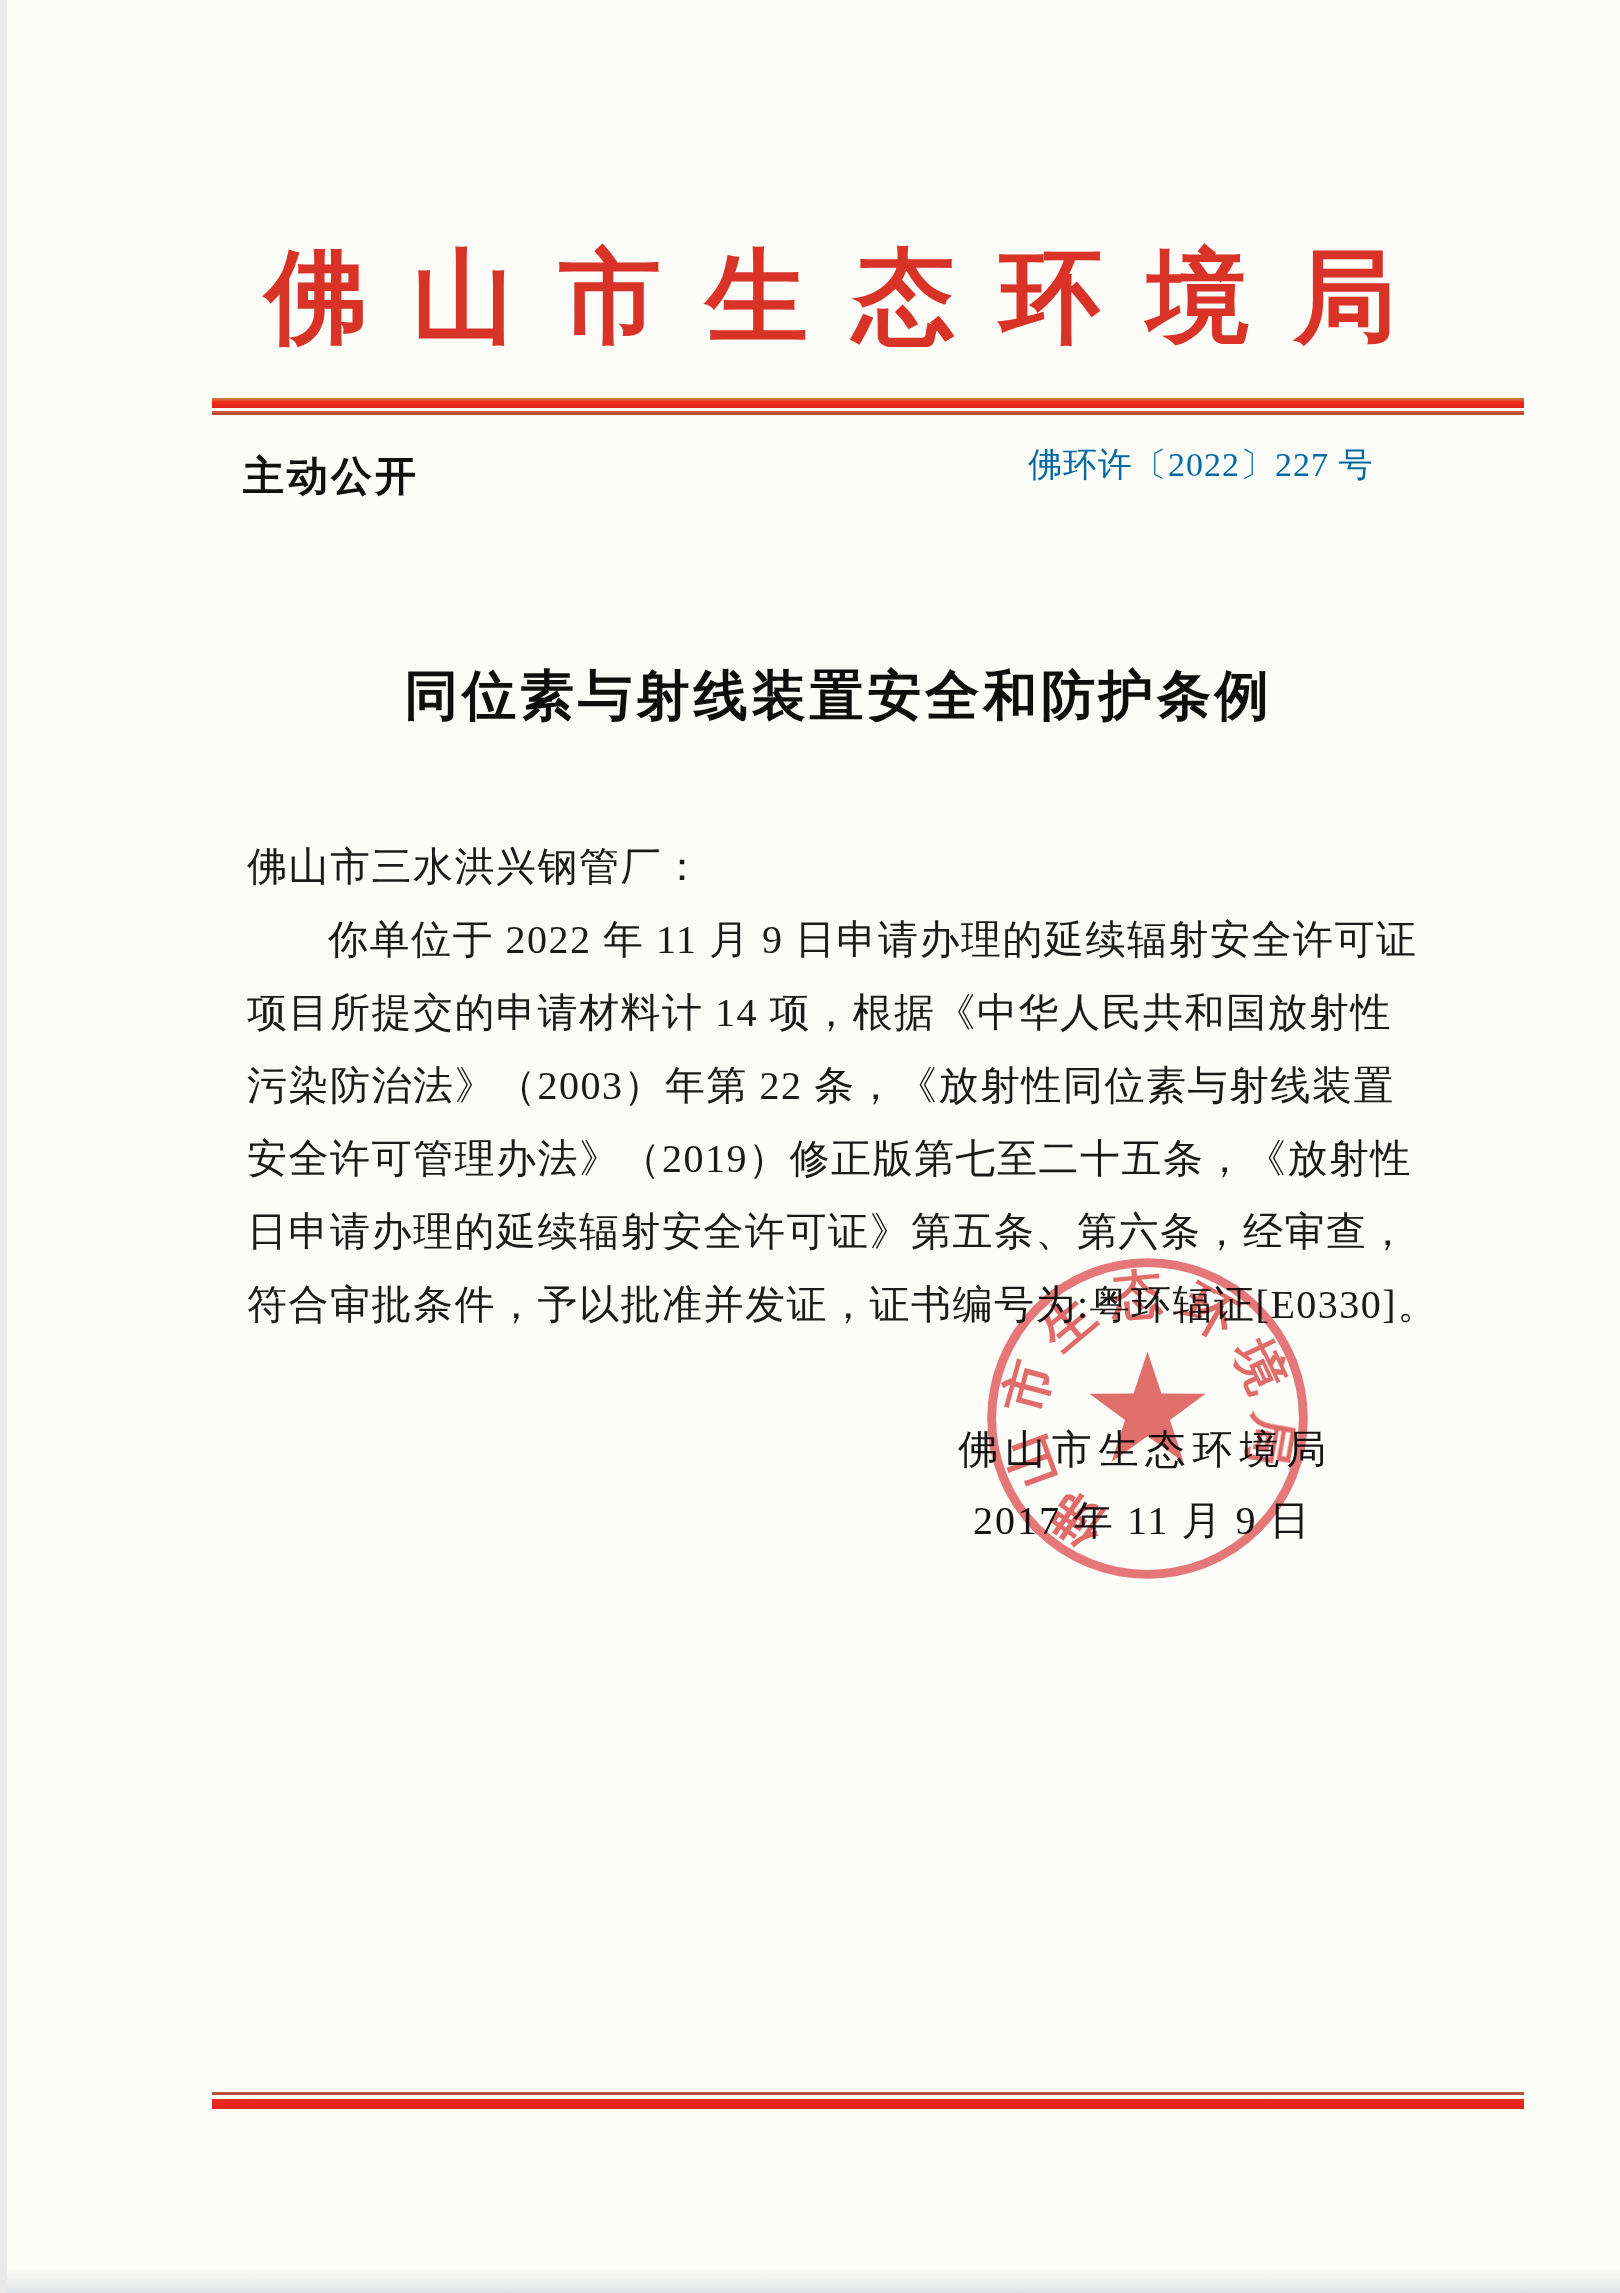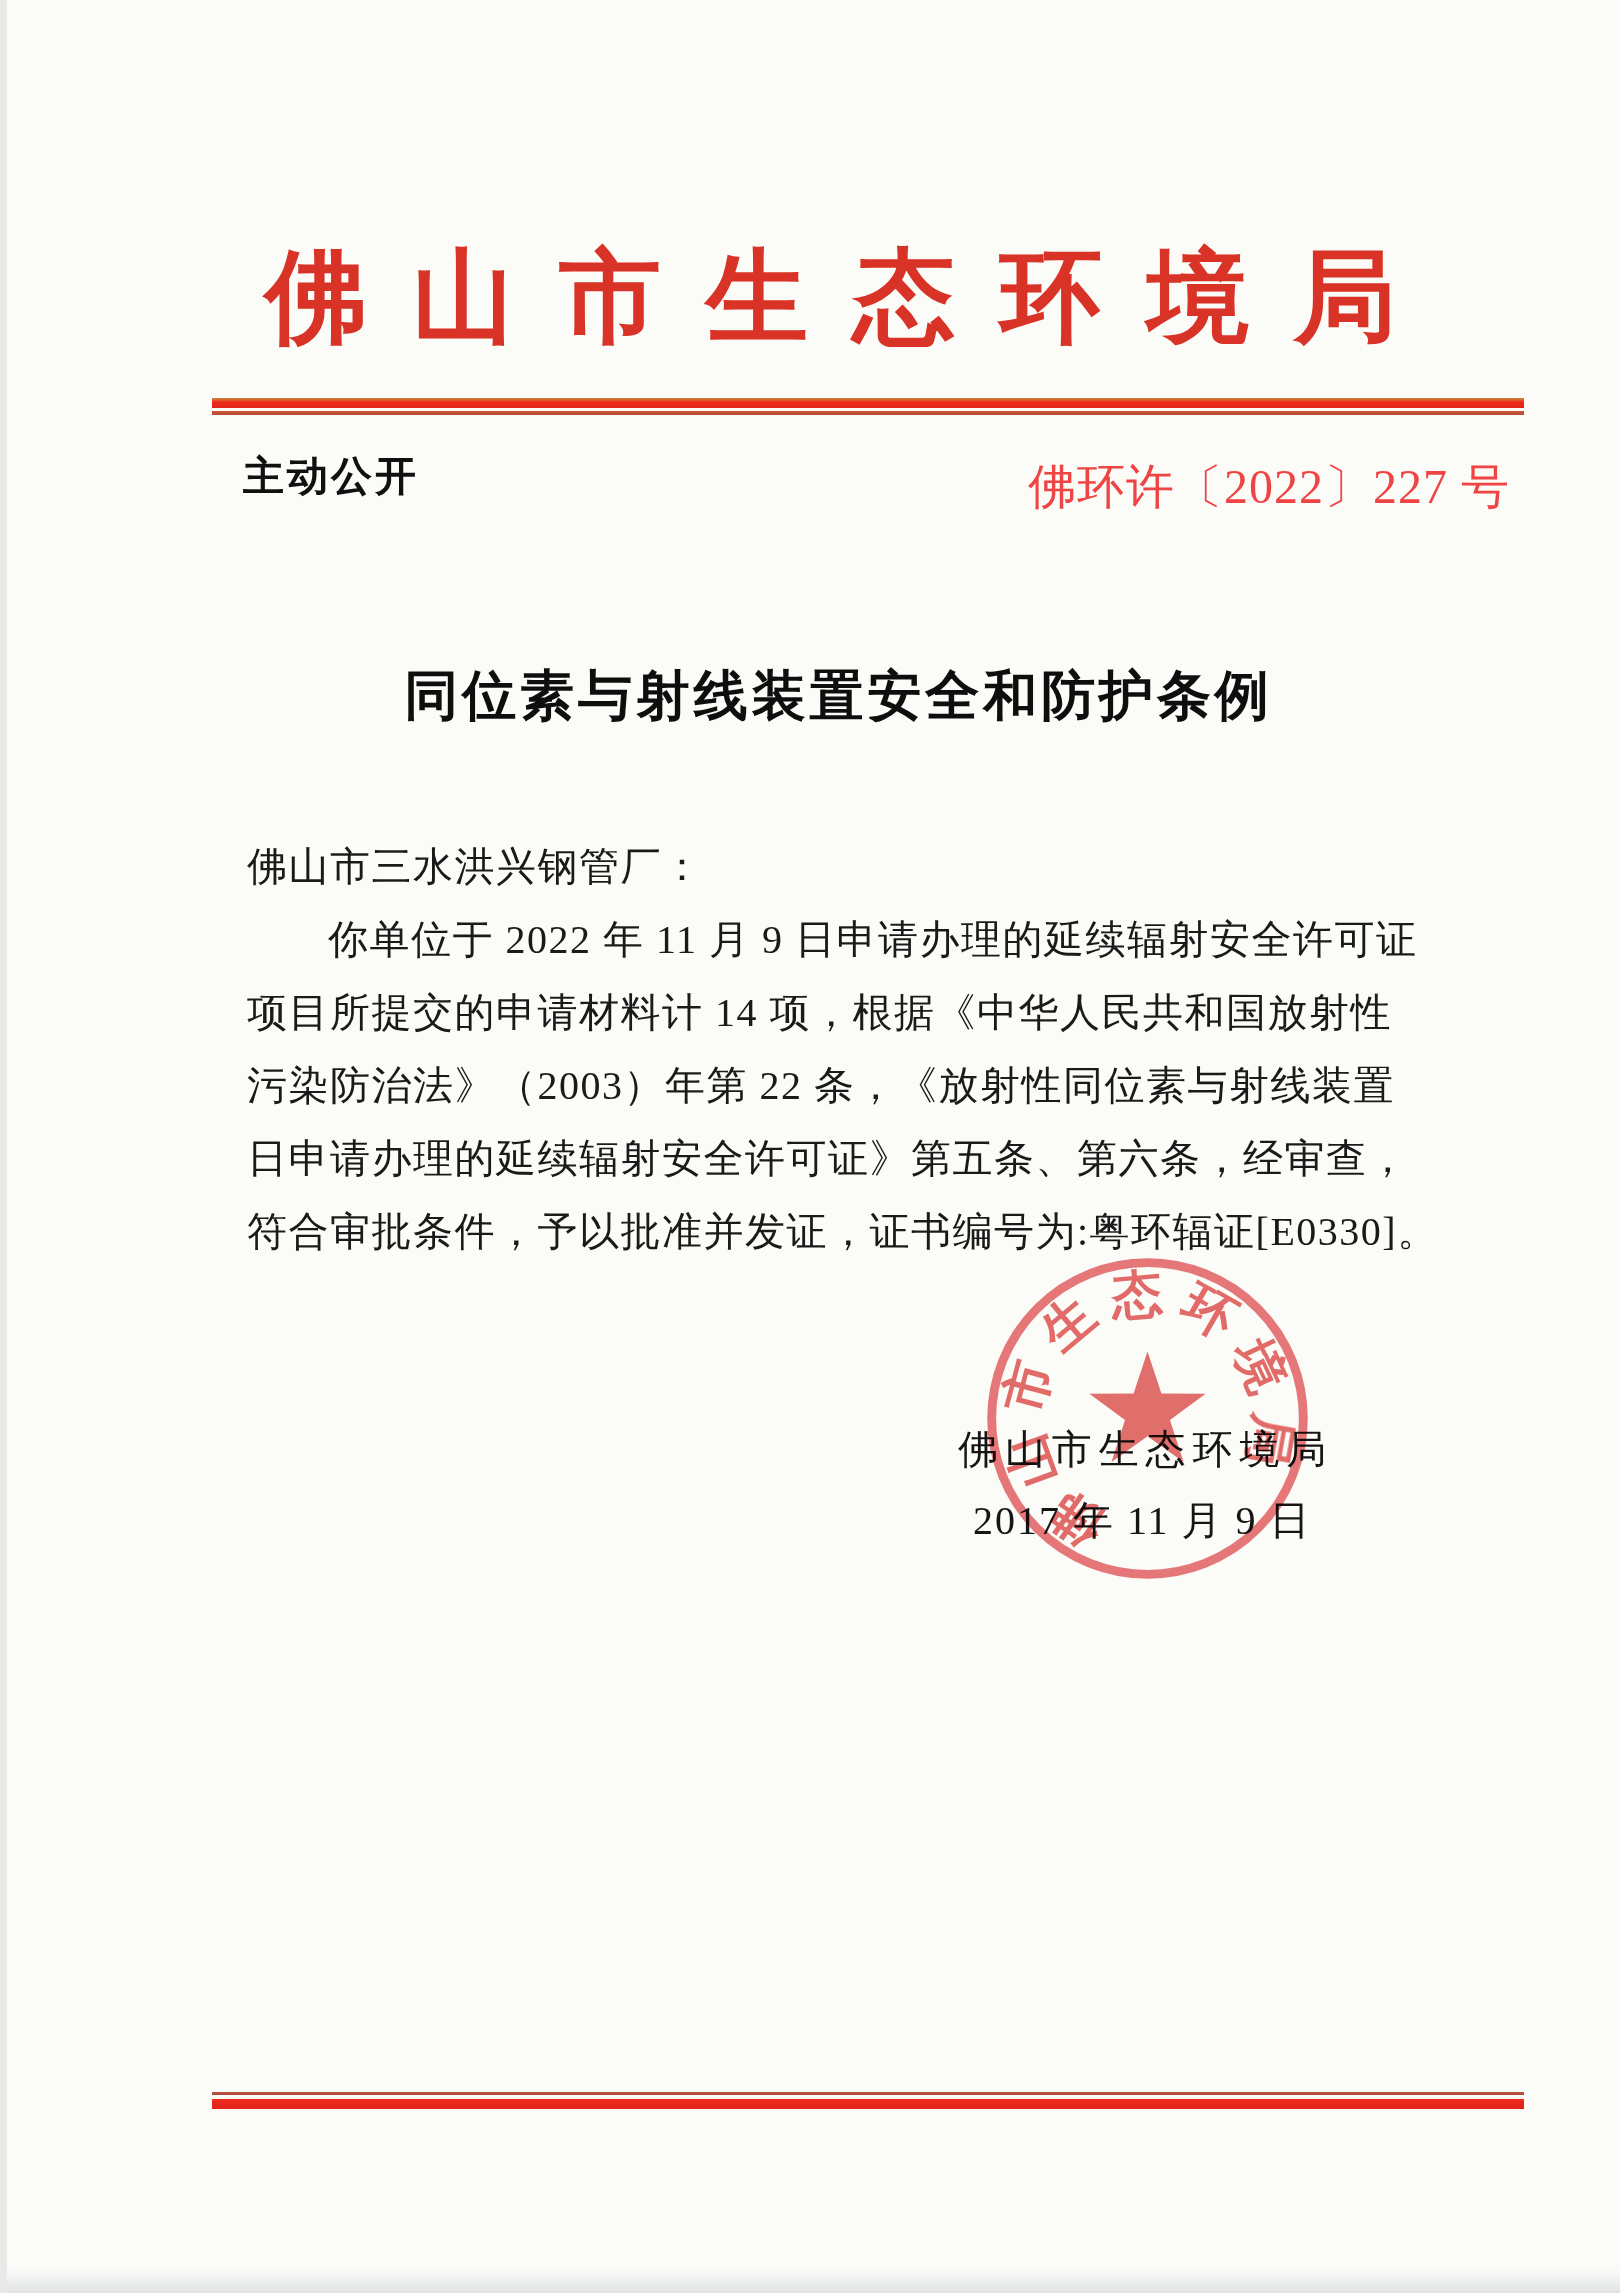--- a/index.html
+++ b/index.html
@@ -18,22 +18,22 @@
   }
   .divider-top{position:absolute;left:205px;top:398px;width:1312px;}
   .divider-top .bar{height:9.9px;background:linear-gradient(180deg,#c98a40 0%,#ee2b1e 40%,#e2231a 100%);}
   .divider-top .thin{height:3.9px;margin-top:3px;background:linear-gradient(180deg,#d2572f,#b24a3e);}
   .publicity{
     position:absolute;left:236px;top:449px;
     font-size:41px;font-weight:700;color:#101010;letter-spacing:3px;
     font-family:"Liberation Sans","DejaVu Sans",sans-serif;
   }
   .doc-number{
-    position:absolute;left:1021px;top:455px;
-    font-size:48px;color:#ef4444;letter-spacing:1px;white-space:nowrap;
+    position:absolute;left:1021px;top:442px;
+    font-size:34px;color:#0369a1;letter-spacing:1px;white-space:nowrap;
   }
   .doc-title{
     position:absolute;left:0;top:660px;width:100%;margin:0;
     box-sizing:border-box;padding-left:43px;
     text-align:center;font-size:54px;font-weight:bold;color:#0e0e0e;letter-spacing:3.9px;
   }
   .body-text{
     position:absolute;left:240px;top:830px;width:1153px;
     font-size:40px;color:#1a1a1a;
   }
@@ -79,20 +79,21 @@
 
   <div class="doc-number">佛环许〔2022〕227 号</div>
 
   <h1 class="doc-title">同位素与射线装置安全和防护条例</h1>
 
   <div class="body-text">
     <div class="line">佛山市三水洪兴钢管厂：</div>
     <div class="line indent">你单位于 2022 年 11 月 9 日申请办理的延续辐射安全许可证</div>
     <div class="line">项目所提交的申请材料计 14 项，根据《中华人民共和国放射性</div>
     <div class="line">污染防治法》（2003）年第 22 条，《放射性同位素与射线装置</div>
+    <div class="line">安全许可管理办法》（2019）修正版第七至二十五条，《放射性</div>
     <div class="line">日申请办理的延续辐射安全许可证》第五条、第六条，经审查，</div>
     <div class="line">符合审批条件，予以批准并发证，证书编号为:粤环辐证[E0330]。</div>
   </div>
 
   <div class="sign-name">佛山市生态环境局</div>
   <div class="sign-date">2017 年 11 月 9 日</div>
 
   <svg class="stamp" viewBox="0 0 364 364" xmlns="http://www.w3.org/2000/svg">
     <circle cx="182" cy="182" r="158" fill="none" stroke="#e1484b" stroke-width="9" opacity="0.82"></circle>
     <polygon opacity="0.88" fill="#dd4a47" points="182,114 196.1,156.6 240.9,156.8 204.8,183.4 218.5,226.2 182,200 145.5,226.2 159.2,183.4 123.1,156.8 167.9,156.6"></polygon>

